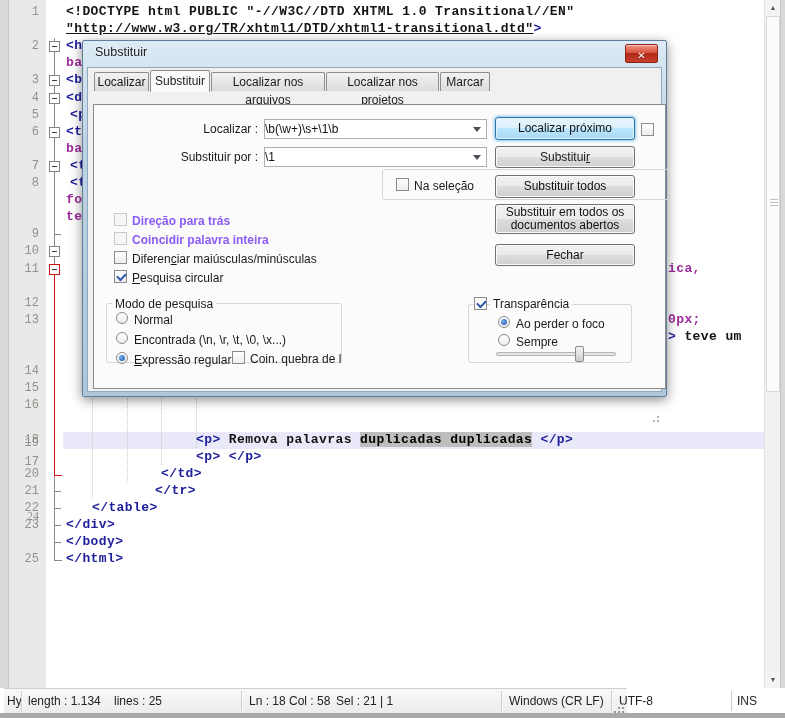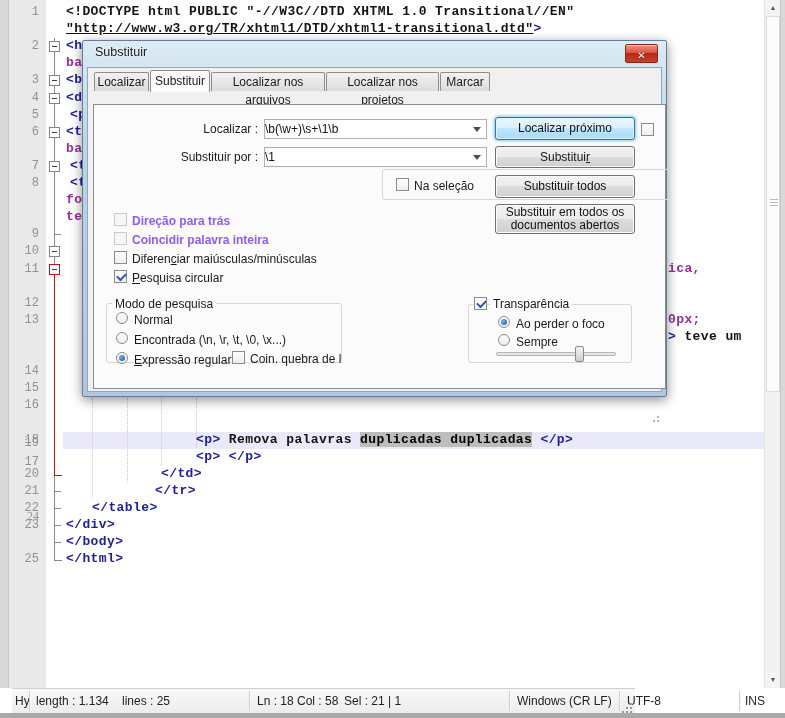--- a/index.html
+++ b/index.html
@@ -35,21 +35,21 @@
   .fcor{left:6px;top:0;width:7px;height:9px;border-left:1px solid #8a8a8a;border-bottom:1px solid #8a8a8a;}
   .fcor.red{border-color:#cc1111;}
   
   .vscroll{position:absolute;left:764px;top:0;width:16px;height:688px;background:#f1f1f1;border-left:1px solid #e4e4e4;box-sizing:border-box;}
   .sbtn{position:absolute;left:1px;width:14px;height:15px;background:#f4f4f4;color:#555;
         font-size:7px;line-height:15px;text-align:center;}
   .sthumb{position:absolute;left:1px;top:16px;width:14px;height:376px;background:#fcfcfc;border:1px solid #dadada;box-sizing:border-box;}
   .sgrip{position:absolute;left:3px;top:182px;width:8px;height:7px;
          background:repeating-linear-gradient(180deg,#bdbdbd 0 1px,transparent 1px 3px);}
   
-  .sbar{position:absolute;left:12px;top:688px;width:623px;height:25px;background:linear-gradient(180deg,#f9f9f9,#ececec);
+  .sbar{position:absolute;left:4px;top:688px;width:623px;height:25px;background:linear-gradient(180deg,#f9f9f9,#ececec);
         border-top:1px solid #cfcfcf;box-sizing:border-box;font-size:12px;color:#222;}
   .sbar span{position:absolute;top:5px;white-space:nowrap;}
   .ssep{position:absolute;top:2px;width:1px;height:20px;background:#cdcdcd;box-shadow:1px 0 0 #fbfbfb;}
   .wgrip{position:absolute;right:3px;top:8px;width:12px;height:12px;}
   .wgrip::after{content:"";position:absolute;right:0;top:6px;width:2px;height:2px;background:#9a9a9a;
         box-shadow:-4px 4px 0 #9a9a9a,0 4px 0 #9a9a9a,-8px 8px 0 #9a9a9a,-4px 8px 0 #9a9a9a,0 8px 0 #9a9a9a;}
   .bottomstrip{position:absolute;left:0;top:713px;width:785px;height:5px;background:#a9a9a9;}
   
   .dialog{position:absolute;left:82px;top:40px;width:585px;height:357px;z-index:10;
           background:linear-gradient(180deg,#dcebf5,#bdd2e2 30%,#b0c7da);
@@ -363,20 +363,23 @@
           <span>Substituir em todos os documentos abertos</span>
         </div>
 
         <span class="cb disabled" style="left:20px;top:108px"></span>
         <div class="lb dis" style="left:38px;top:109px">Direção para trás</div>
         <span class="cb disabled" style="left:20px;top:127px"></span>
         <div class="lb dis" style="left:38px;top:128px">Coincidir palavra inteira</div>
         <span class="cb" style="left:20px;top:146px"></span>
         <div class="lb" style="left:38px;top:147px"><span>Diferen</span><span class="u">c</span><span>iar maiúsculas/minúsculas</span></div>
 
+        <div class="btn" style="left:401px;top:139px;width:140px;height:22px">
+          <span>Fechar</span>
+        </div>
 
         <span class="cb checked" style="left:20px;top:165px"></span>
         <div class="lb" style="left:38px;top:166px"><span class="u">P</span><span>esquisa circular</span></div>
 
         <div class="grp" style="left:12px;top:198px;width:236px;height:60px"></div>
         <div class="grp-label" style="left:18px;top:192px">Modo de pesquisa</div>
         <span class="rd" style="left:22px;top:207px"></span>
         <div class="lb" style="left:40px;top:208px">Normal</div>
         <span class="rd" style="left:22px;top:227px"></span>
         <div class="lb" style="left:40px;top:228px">Encontrada  (\n, \r, \t, \0, \x...)</div>

